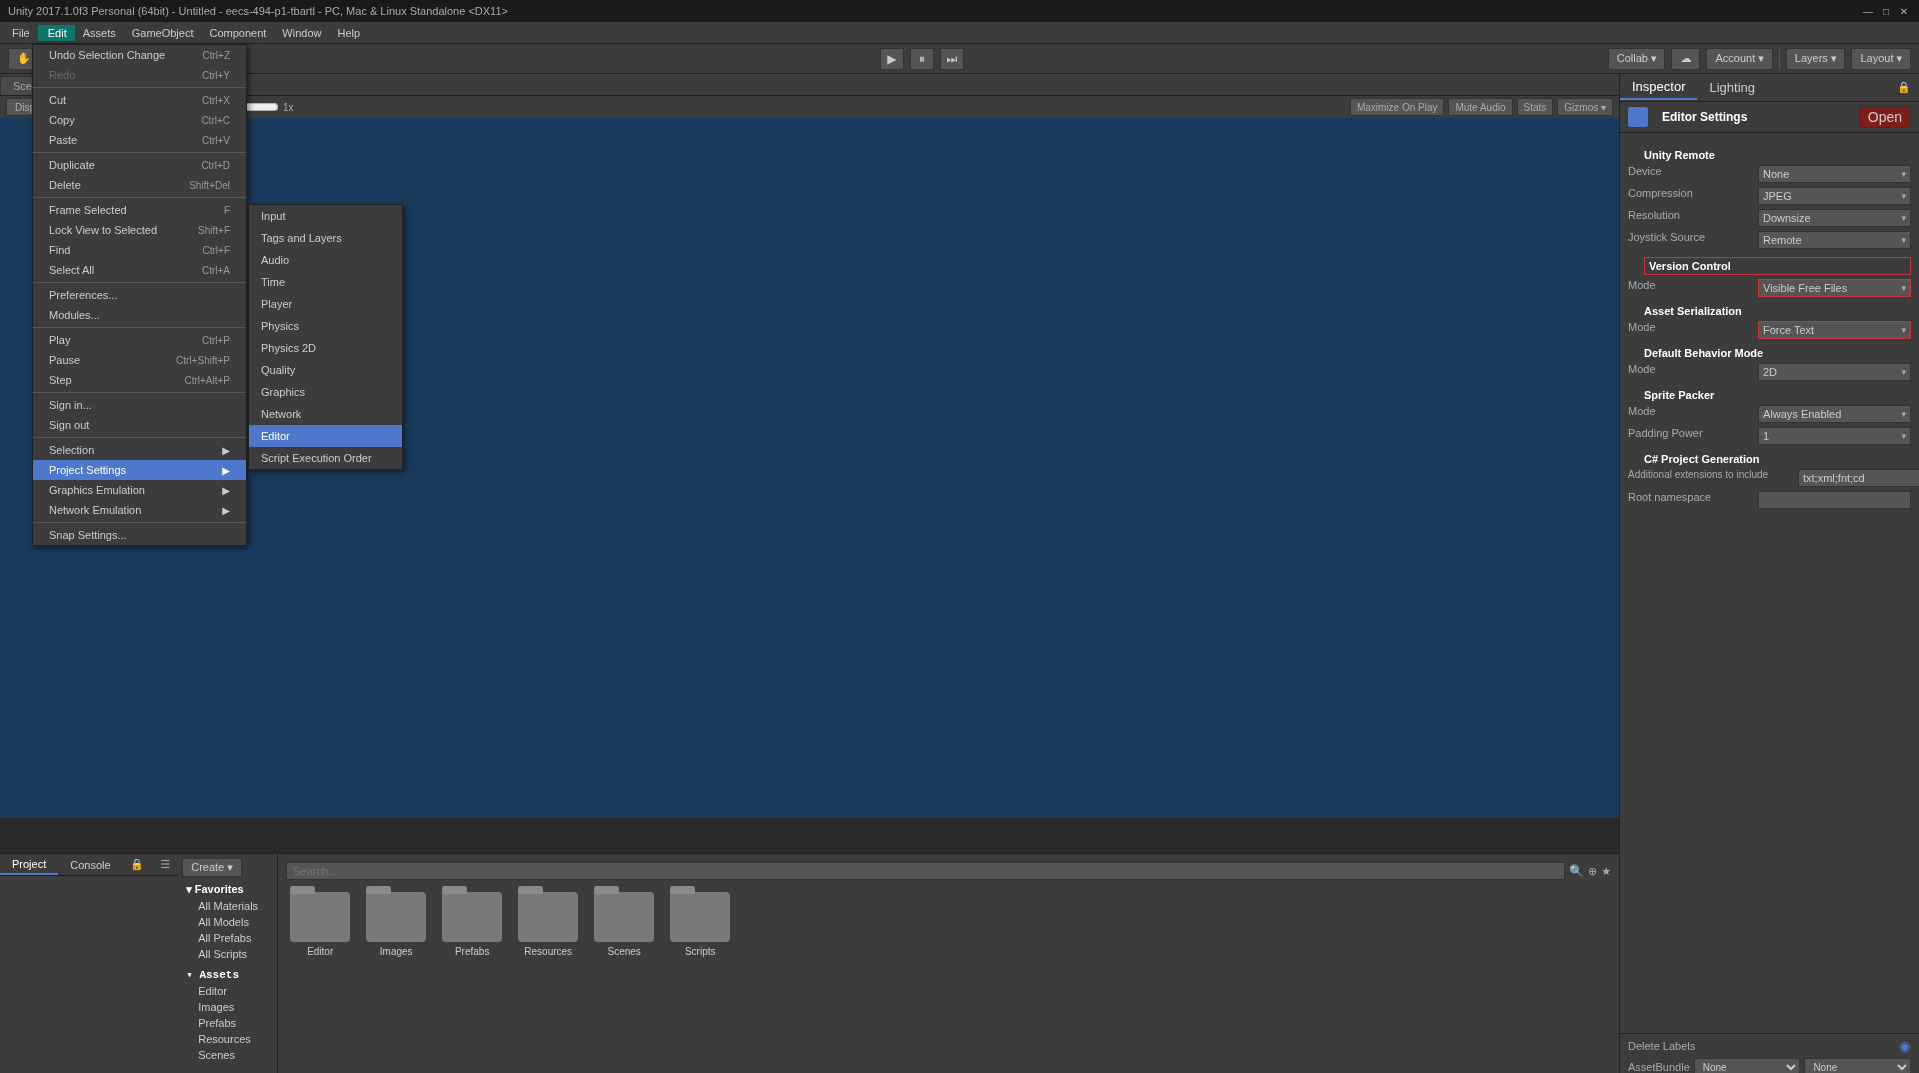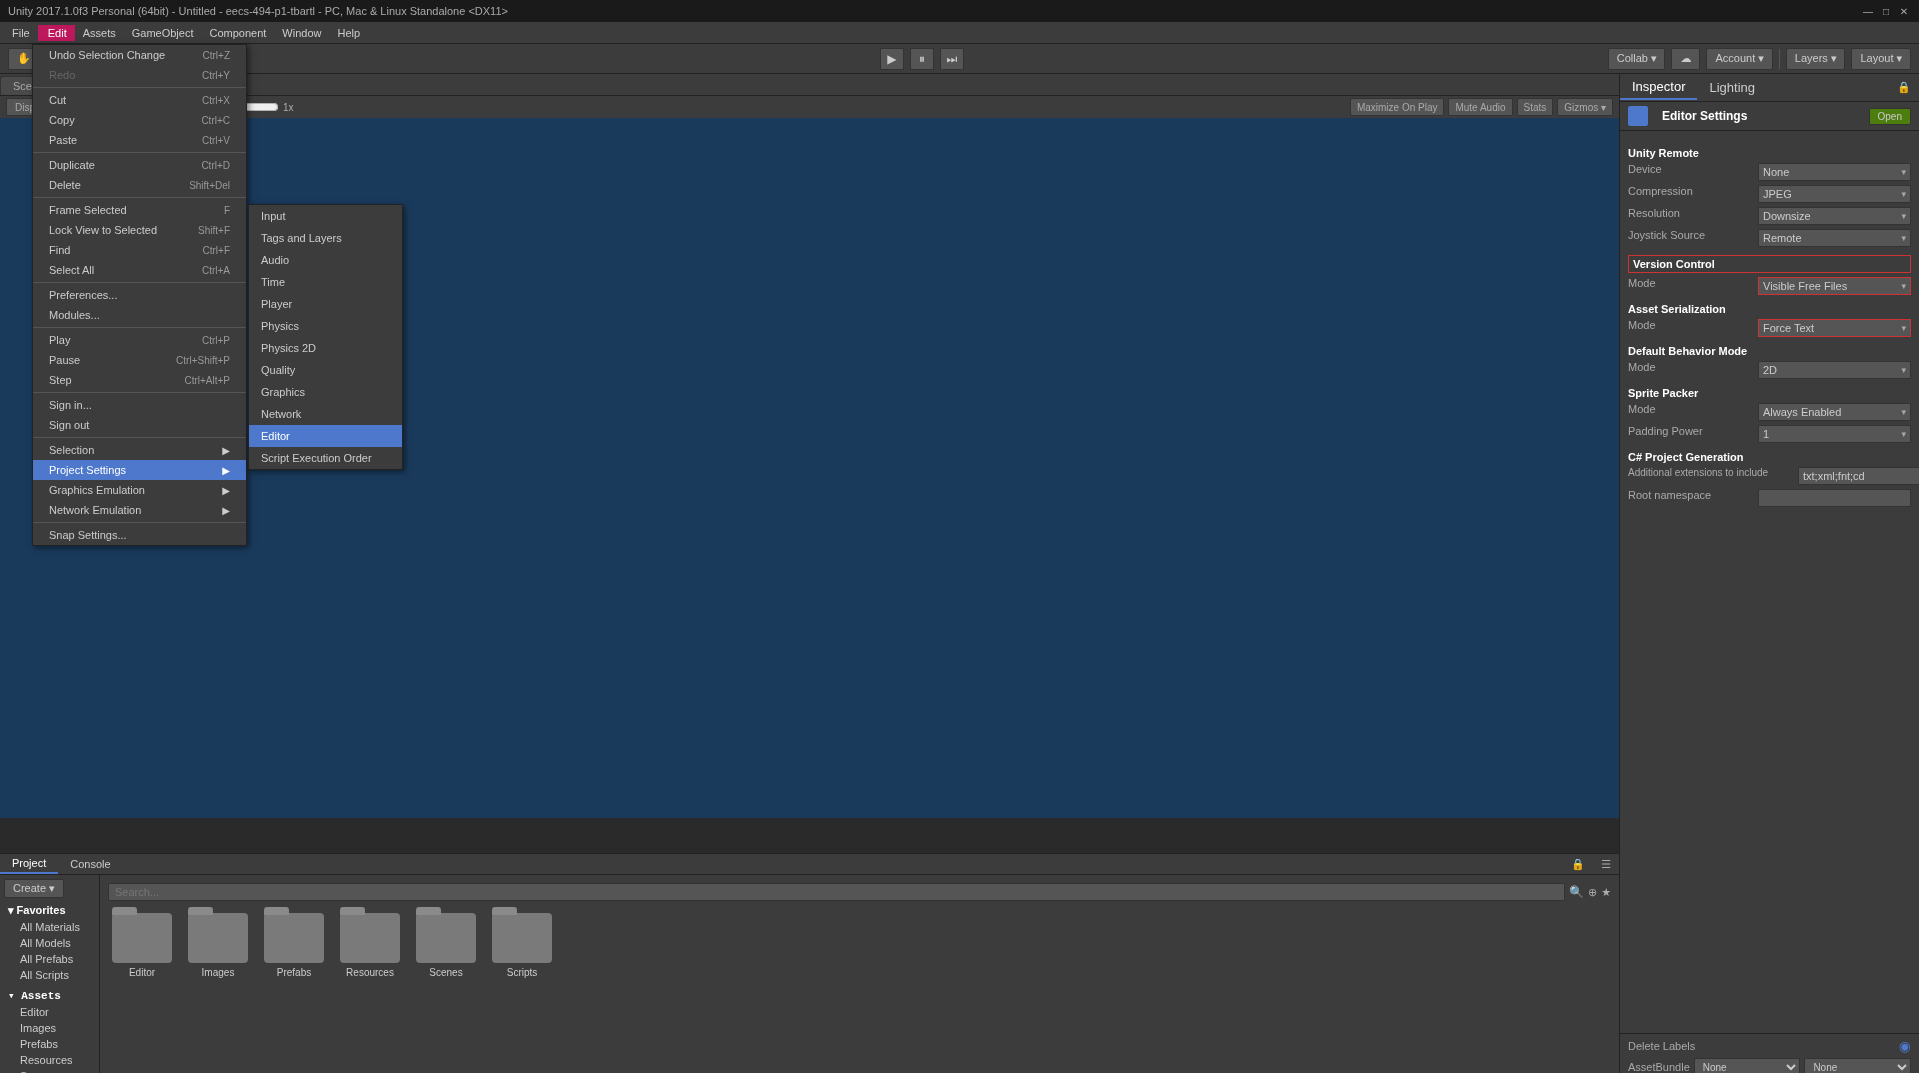--- a/index.html
+++ b/index.html
@@ -42,21 +42,21 @@
       padding: 0 4px;
       border-bottom: 1px solid #222;
     }
     .menu-item {
       padding: 2px 8px;
       cursor: pointer;
       color: #ccc;
       font-size: 11px;
     }
     .menu-item:hover, .menu-item.active {
-      background: #be185d;
+      background: #0f766e;
       color: #fff;
       padding-left: 10px;
     }
 
     
     #toolbar {
       height: 30px;
       background: #3c3c3c;
       display: flex;
       align-items: center;
@@ -160,21 +160,21 @@
       font-size: 10px;
       height: 18px;
     }
 
     
     #bottom-panel {
       height: 220px;
       background: #3c3c3c;
       border-top: 1px solid #222;
       display: flex;
-      flex-direction: column;
+      flex-direction: row;
       margin-top: 35px;
     }
     #bottom-tabs {
       height: 22px;
       background: #3c3c3c;
       display: flex;
       align-items: center;
       border-bottom: 1px solid #222;
     }
     .bottom-tab {
@@ -307,44 +307,44 @@
       justify-content: space-between;
       padding: 4px 8px;
       border-bottom: 1px solid #222;
     }
     .inspector-title {
       font-size: 12px;
       font-weight: bold;
       color: #fff;
     }
     .open-btn {
-      background: #4d7c0f;
+      background: #7f1d1d;
       border: 1px solid #333;
       color: #ccc;
       padding: 2px 8px;
-      font-size: 10px;
+      font-size: 14px;
       cursor: pointer;
       border-radius: 2px;
     }
     #inspector-icon {
       width: 20px; height: 20px;
       background: #4d78cc;
       border-radius: 2px;
     }
 
     #inspector-content {
       flex: 1;
       overflow-y: auto;
       padding: 8px;
     }
     .inspector-section-title {
       font-size: 11px;
       font-weight: bold;
       color: #fff;
-      margin: 8px 0 4px 0;
+      margin: 8px 0 4px 16px;
     }
     .inspector-row {
       display: flex;
       align-items: flex-start;
       margin-bottom: 4px;
       gap: 20px;
     }
     .inspector-label {
       width: 110px;
       font-size: 11px;

